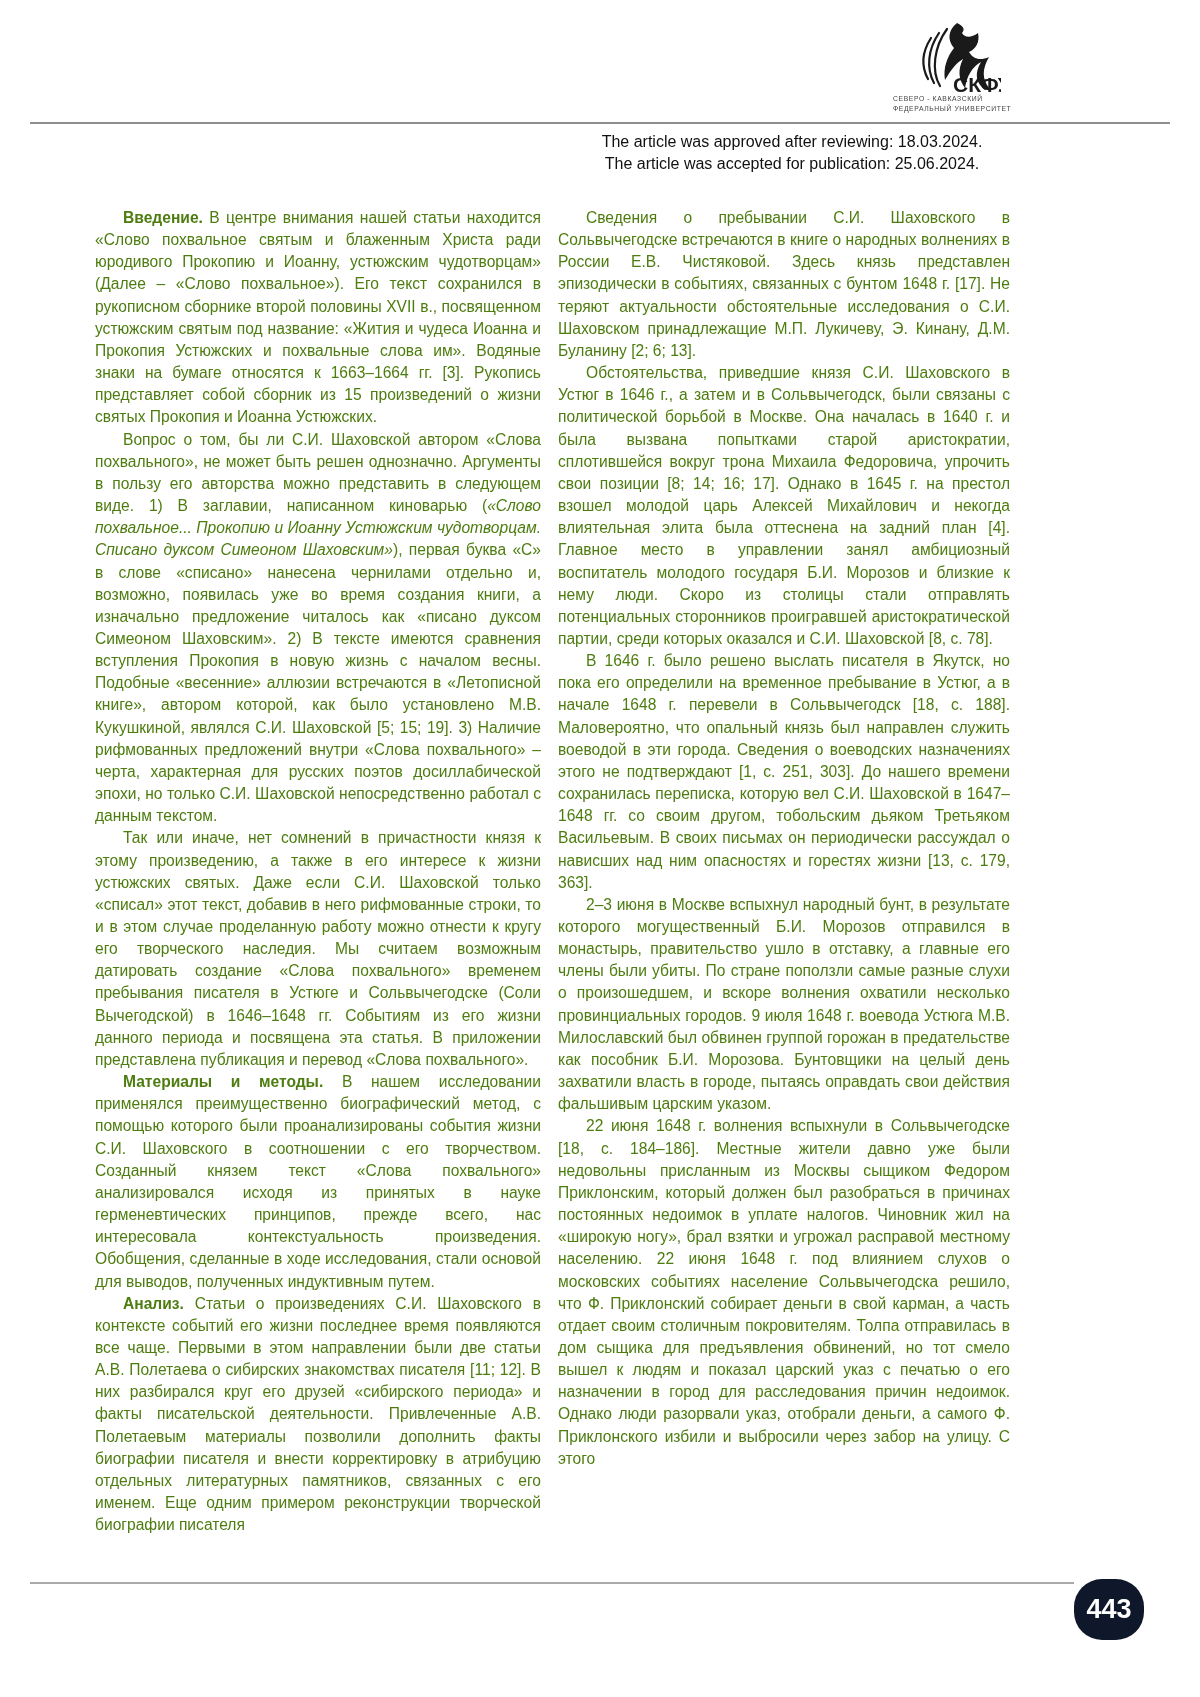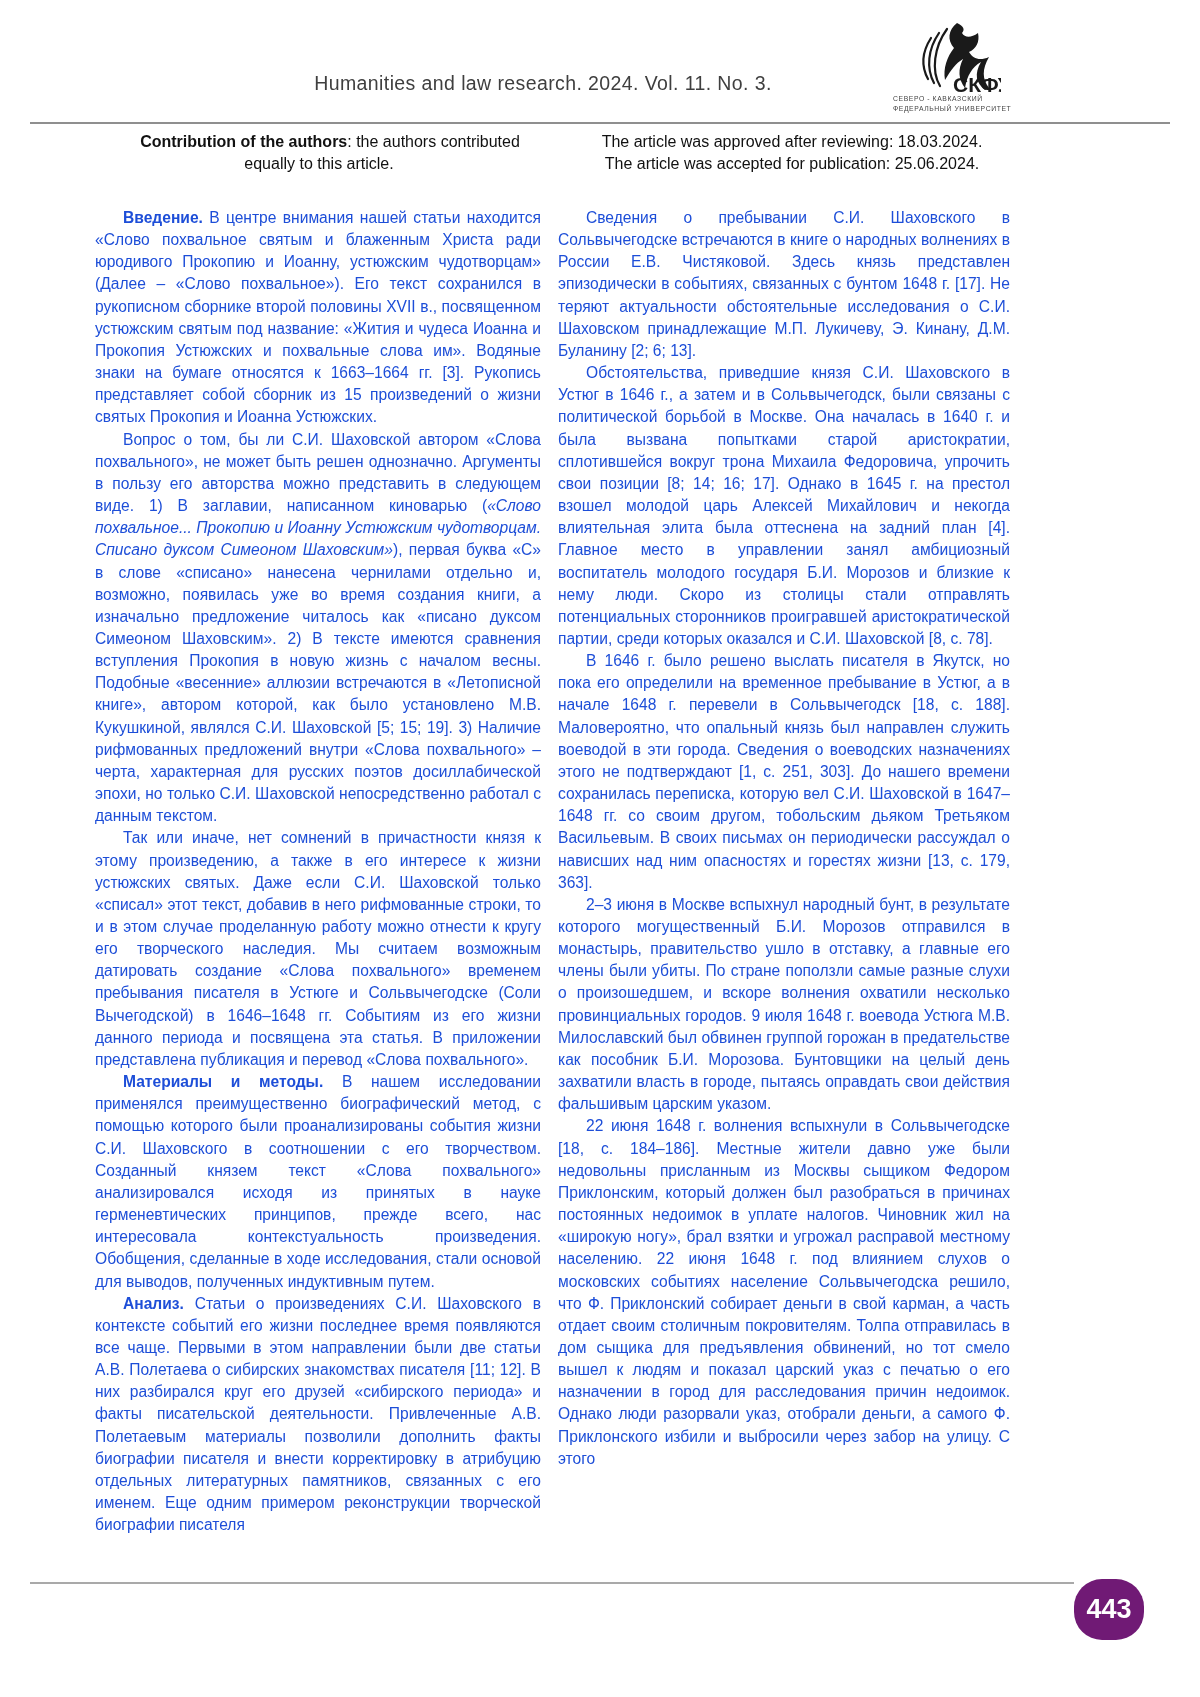--- a/index.html
+++ b/index.html
@@ -22,61 +22,59 @@
   .meta-left  { left:95px;  width:448px; text-align:justify; }
   .meta-right { left:572px; width:440px; }
   .meta p { margin:0;text-align:center; }
   .meta-left p { text-indent:22px; }
 
   .columns {
     position:absolute; top:207px; left:95px; width:915px;
     display:flex; gap:17px;
   }
   .col {
-    text-align:justify; font-size:15.6px; line-height:22.15px; color:#1d4ed8;
+    text-align:justify; font-size:15.6px; line-height:22.15px; color:#4d7c0f;
   }
   .col-left  { width:446px; }
   .col-right { width:452px; }
   .col p { margin:0; text-indent:28px; }
   .col p.no-indent { text-indent:0; }
 
   .footer-rule {
     position:absolute; top:1582px; left:30px; width:1044px; height:2px; background:#a9a9a9;
   }
   .page-number {
     position:absolute; top:1579px; left:1074px; width:70px; height:61px;
     display:flex; align-items:center; justify-content:center;
     color:#fff; font-size:27px; font-weight:bold;
   }
 </style>
 </head>
 <body>
 
 <div class="page">
 
-  <div class="header-title">Humanities and law research. 2024. Vol. 11. No. 3.</div>
 
   <div class="logo">
     <svg width="100" height="72" viewBox="0 0 100 72" aria-hidden="true">
       <g stroke="#1a1a1a" fill="none" stroke-width="2.2" stroke-linecap="round">
         <path d="M30 16 C21 30 20 44 27 57"></path>
         <path d="M38 11 C27 27 25 46 33 61"></path>
         <path d="M46 7 C33 25 30 49 39 64"></path>
       </g>
       <path fill="#1a1a1a" d="M56 1 C47 8 46 18 53 26 C46 35 42 46 44 58 C50 48 55 41 62 37 C57 47 57 57 64 66 C66 54 71 45 80 40 C73 52 75 61 84 68 L88 66 C81 57 81 47 88 35 C79 39 72 37 68 30 C75 27 79 20 77 11 C70 16 64 16 61 11 C64 8 63 4 56 1 Z"></path>
       <text x="52" y="70" font-size="21" font-weight="bold" fill="#1a1a1a">СКФУ</text>
     </svg>
     <div class="logo-org">СЕВЕРО - КАВКАЗСКИЙ</div>
     <div class="logo-org">ФЕДЕРАЛЬНЫЙ УНИВЕРСИТЕТ</div>
   </div>
 
   <div class="header-rule"></div>
 
   <div class="meta meta-left">
-      <p><b>Contribution of the authors</b><span>: the authors contributed equally to this article.</span></p>
     </div>
   <div class="meta meta-right">
       <p><span>The article was approved after reviewing: 18.03.2024.</span></p>
       <p><span>The article was accepted for publication: 25.06.2024.</span></p>
     </div>
 
   <div class="columns">
     <div class="col col-left">
         <p><b>Введение. </b><span>В центре внимания нашей статьи находится «Слово похвальное святым и блаженным Христа ради юродивого Прокопию и Иоанну, устюжским чудотворцам» (Далее – «Слово похвальное»). Его текст сохранился в рукописном сборнике второй половины XVII в., посвященном устюжским святым под название: «Жития и чудеса Иоанна и Прокопия Устюжских и похвальные слова им». Водяные знаки на бумаге относятся к 1663–1664 гг. [3]. Рукопись представляет собой сборник из 15 произведений о жизни святых Прокопия и Иоанна Устюжских.</span></p>
         <p><span>Вопрос о том, бы ли С.И. Шаховской автором «Слова похвального», не может быть решен однозначно. Аргументы в пользу его авторства можно представить в следующем виде. 1) В заглавии, написанном киноварью (</span><i>«Слово похвальное... Прокопию и Иоанну Устюжским чудотворцам. Списано дуксом Симеоном Шаховским»</i><span>), первая буква «С» в слове «списано» нанесена чернилами отдельно и, возможно, появилась уже во время создания книги, а изначально предложение читалось как «писано дуксом Симеоном Шаховским». 2) В тексте имеются сравнения вступления Прокопия в новую жизнь с началом весны. Подобные «весенние» аллюзии встречаются в «Летописной книге», автором которой, как было установлено М.В. Кукушкиной, являлся С.И. Шаховской [5; 15; 19]. 3) Наличие рифмованных предложений внутри «Слова похвального» – черта, характерная для русских поэтов досиллабической эпохи, но только С.И. Шаховской непосредственно работал с данным текстом.</span></p>
@@ -87,15 +85,15 @@
     <div class="col col-right">
         <p><span>Сведения о пребывании С.И. Шаховского в Сольвычегодске встречаются в книге о народных волнениях в России Е.В. Чистяковой. Здесь князь представлен эпизодически в событиях, связанных с бунтом 1648 г. [17]. Не теряют актуальности обстоятельные исследования о С.И. Шаховском принадлежащие М.П. Лукичеву, Э. Кинану, Д.М. Буланину [2; 6; 13].</span></p>
         <p><span>Обстоятельства, приведшие князя С.И. Шаховского в Устюг в 1646 г., а затем и в Сольвычегодск, были связаны с политической борьбой в Москве. Она началась в 1640 г. и была вызвана попытками старой аристократии, сплотившейся вокруг трона Михаила Федоровича, упрочить свои позиции [8; 14; 16; 17]. Однако в 1645 г. на престол взошел молодой царь Алексей Михайлович и некогда влиятельная элита была оттеснена на задний план [4]. Главное место в управлении занял амбициозный воспитатель молодого государя Б.И. Морозов  и близкие к нему люди. Скоро из столицы стали отправлять потенциальных сторонников проигравшей аристократической партии, среди которых оказался и С.И. Шаховской [8, с. 78].</span></p>
         <p><span>В 1646 г. было решено выслать писателя в Якутск, но пока его определили на временное пребывание в Устюг, а в начале 1648 г. перевели в Сольвычегодск [18, с. 188]. Маловероятно, что опальный князь был направлен служить воеводой в эти города. Сведения о воеводских назначениях этого не подтверждают [1, с. 251, 303]. До нашего времени сохранилась переписка, которую вел С.И. Шаховской в 1647–1648 гг. со своим другом, тобольским дьяком Третьяком Васильевым. В своих письмах он периодически рассуждал о нависших над ним опасностях и горестях жизни [13, с. 179, 363].</span></p>
         <p><span>2–3 июня в Москве вспыхнул народный бунт, в результате которого могущественный Б.И. Морозов отправился в монастырь, правительство ушло в отставку, а главные его члены были убиты. По стране поползли самые разные слухи о произошедшем, и вскоре волнения охватили несколько провинциальных городов. 9 июля 1648 г. воевода Устюга М.В. Милославский был обвинен группой горожан в предательстве как пособник Б.И. Морозова. Бунтовщики на целый день захватили власть в городе, пытаясь оправдать свои действия фальшивым царским указом.</span></p>
         <p><span>22 июня 1648 г. волнения вспыхнули в Сольвычегодске [18, с. 184–186]. Местные жители давно уже были недовольны присланным из Москвы сыщиком Федором Приклонским, который должен был разобраться в причинах постоянных недоимок в уплате налогов. Чиновник жил на «широкую ногу», брал взятки и угрожал расправой местному населению. 22 июня 1648 г. под влиянием слухов о московских событиях население Сольвычегодска решило, что Ф. Приклонский собирает деньги в свой карман, а часть отдает своим столичным покровителям. Толпа отправилась в дом сыщика для предъявления обвинений, но тот смело вышел к людям и показал царский указ с печатью о его назначении в город для расследования причин недоимок. Однако люди разорвали указ, отобрали деньги, а самого Ф. Приклонского избили и выбросили через забор на улицу. С этого</span></p>
       </div>
   </div>
 
   <div class="footer-rule"></div>
-  <div class="page-number" style="background: #701a75; border-radius: 28px;">443</div>
+  <div class="page-number" style="background: #0f172a; border-radius: 28px;">443</div>
 
 </div>
 
 </body></html>

